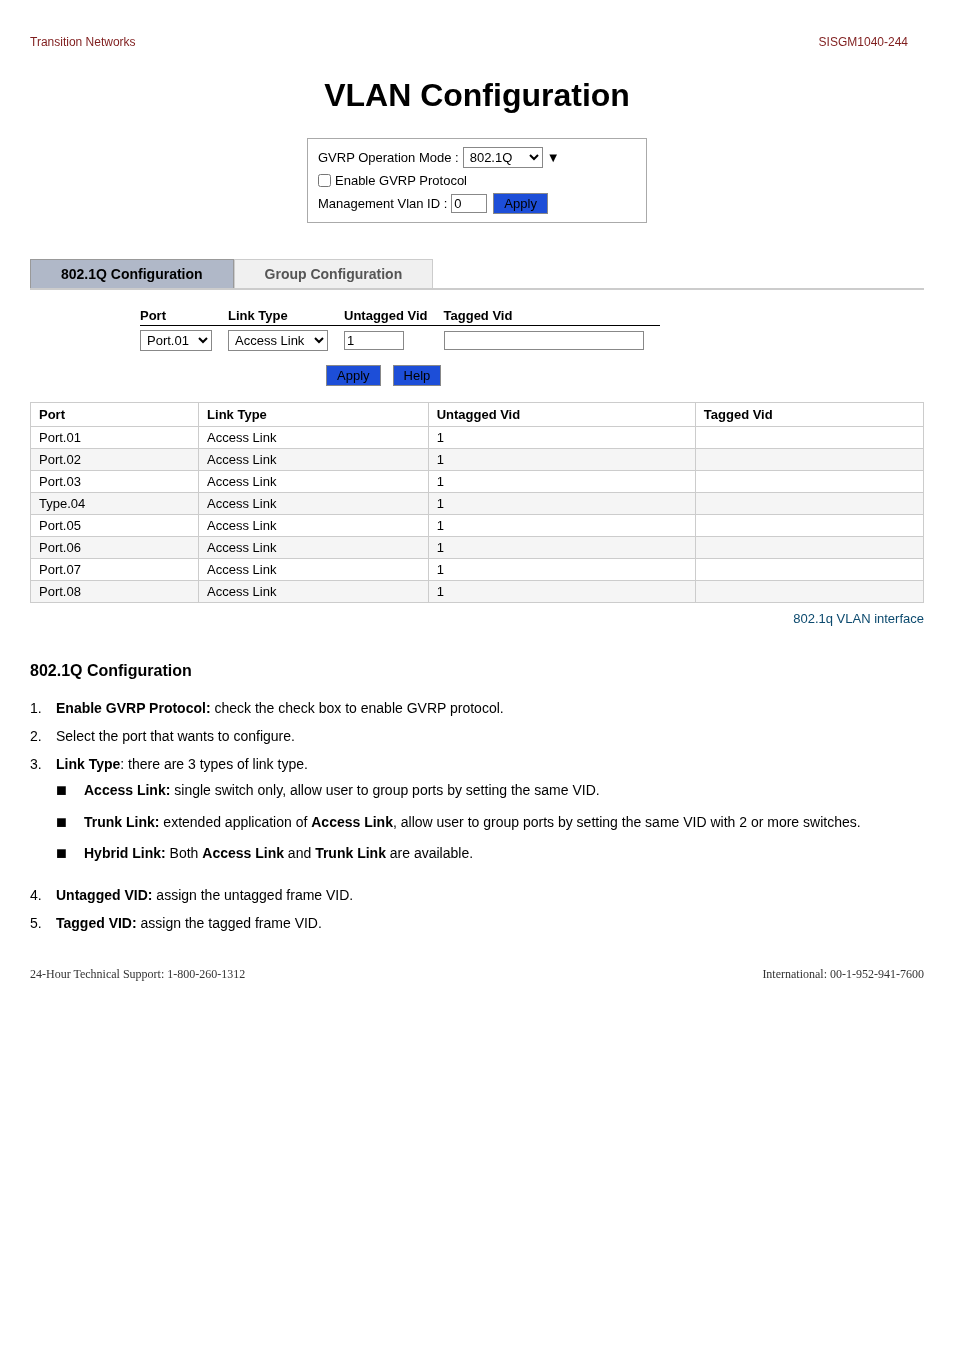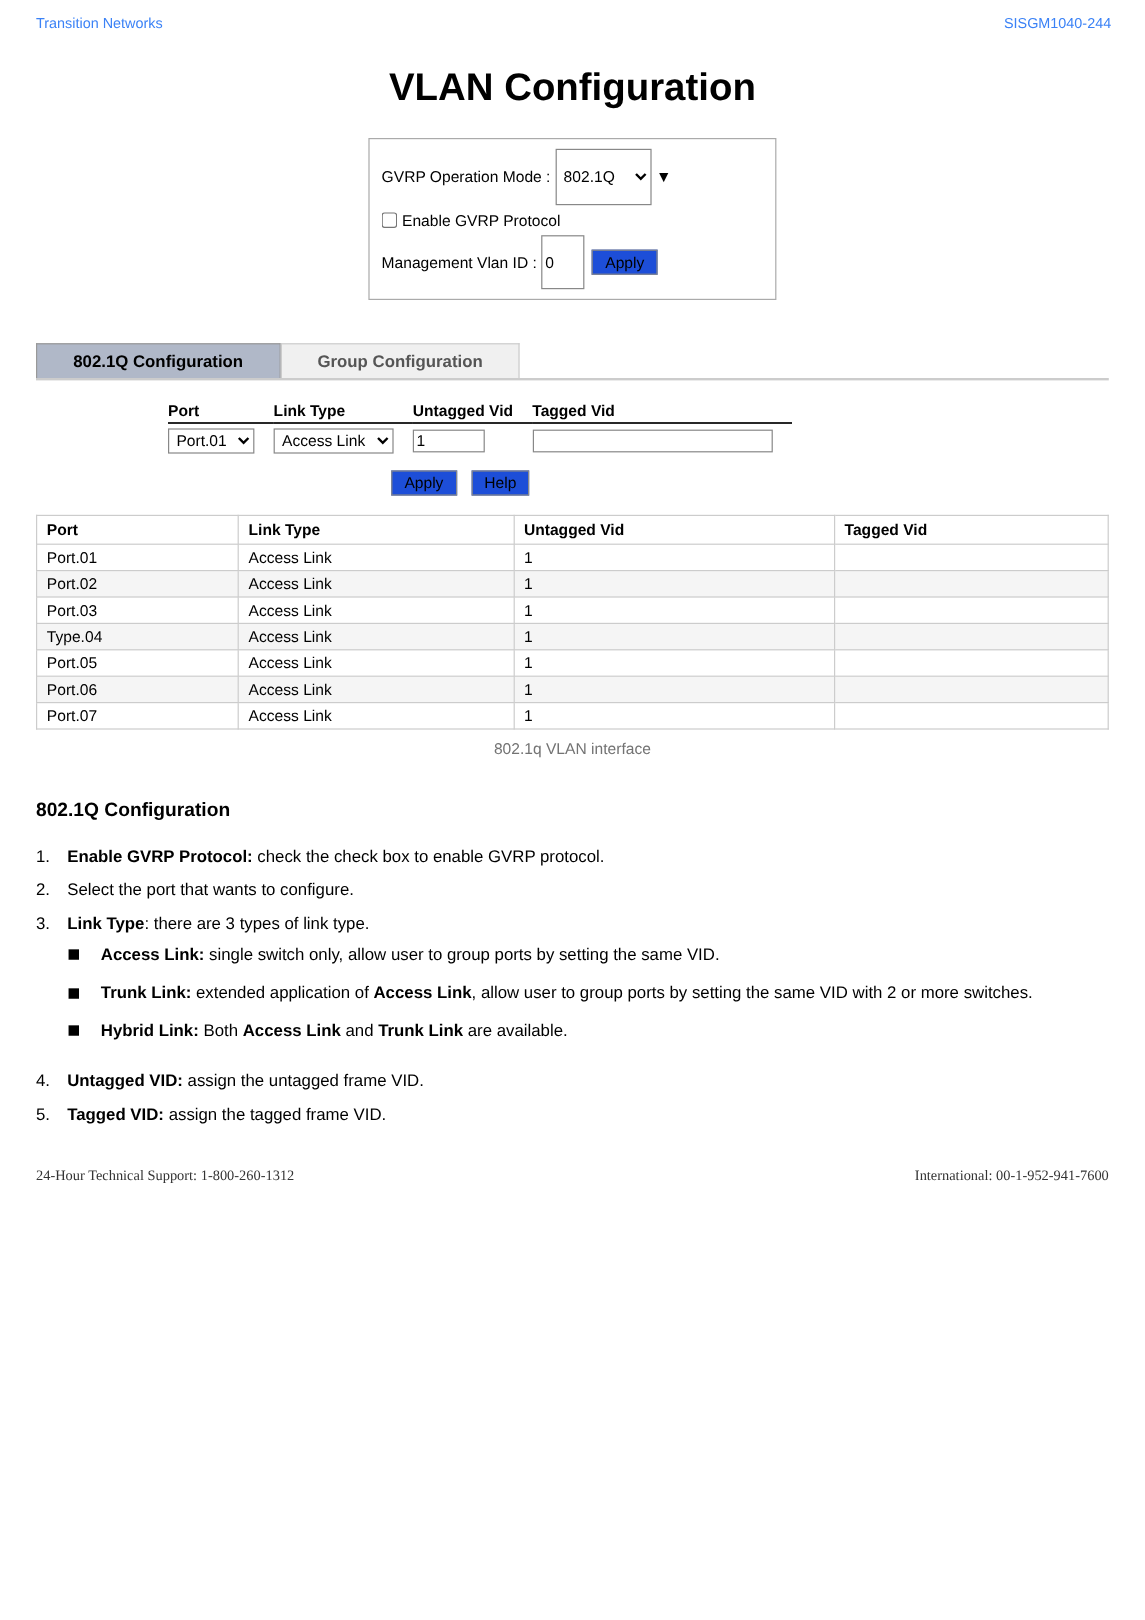--- a/index.html
+++ b/index.html
@@ -9,23 +9,24 @@
       color: #000;
       background: #fff;
       width: 954px;
       min-height: 1350px;
       padding: 0;
     }
 
     .header-bar {
       display: flex;
       justify-content: space-between;
-      padding: 12px 28px 8px 30px;
+      padding: 12px 46px 8px 30px;
       font-size: 12px;
-      color: #3b82f6;
+      color: #7f1d1d;
+      margin-top: 23px;
     }
 
     .page-title {
       text-align: center;
       font-size: 32px;
       font-weight: bold;
       color: #000;
       padding: 20px 0 24px 0;
     }
 
@@ -49,21 +50,21 @@
     }
 
     .top-config-row label {
       white-space: nowrap;
     }
 
     .top-config-row select,
     .top-config-row input[type="text"] {
       border: 1px solid #888;
       font-size: 13px;
-      padding: 14px 2px;
+      padding: 1px 2px;
       background: #fff;
     }
 
     .top-config-row input[type="checkbox"] {
       margin-right: 4px;
     }
 
     .apply-btn {
       border: 1px solid #888;
       background: #1d4ed8;
@@ -161,24 +162,24 @@
       padding: 3px 8px;
       border: 1px solid #ccc;
       background: #fff;
     }
 
     .data-table tr:nth-child(even) td {
       background: #f5f5f5;
     }
 
     .table-caption {
-      text-align: center;
+      text-align: right;
       margin: 8px 0 0 0;
       font-size: 13px;
-      color: #737373;
+      color: #0c4a6e;
     }
 
     
     .doc-area {
       margin: 36px 30px 0 30px;
     }
 
     .doc-title {
       font-size: 16px;
       font-weight: bold;
@@ -364,20 +365,26 @@
           <td>Access Link</td>
           <td>1</td>
           <td></td>
         </tr>
         <tr>
           <td>Port.07</td>
           <td>Access Link</td>
           <td>1</td>
           <td></td>
         </tr>
+        <tr>
+          <td>Port.08</td>
+          <td>Access Link</td>
+          <td>1</td>
+          <td></td>
+        </tr>
       </tbody>
   </table>
   <div class="table-caption">802.1q VLAN interface</div>
 </div>
 
 <div class="doc-area">
   <div class="doc-title">802.1Q Configuration</div>
 
   <ol class="doc-list">
 

